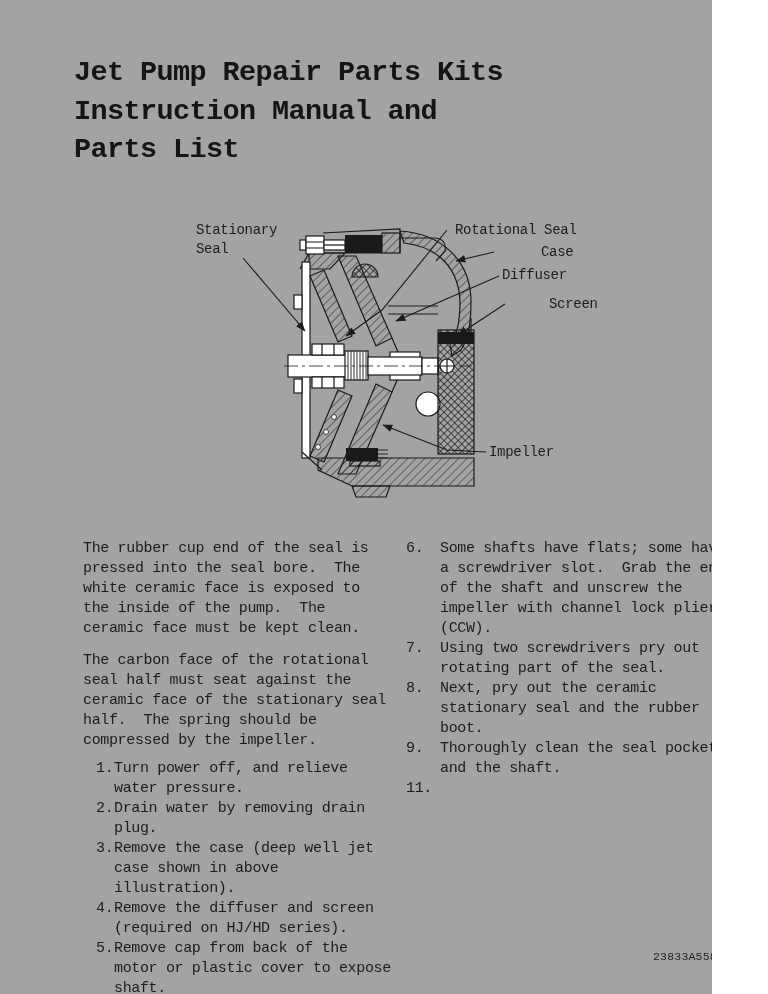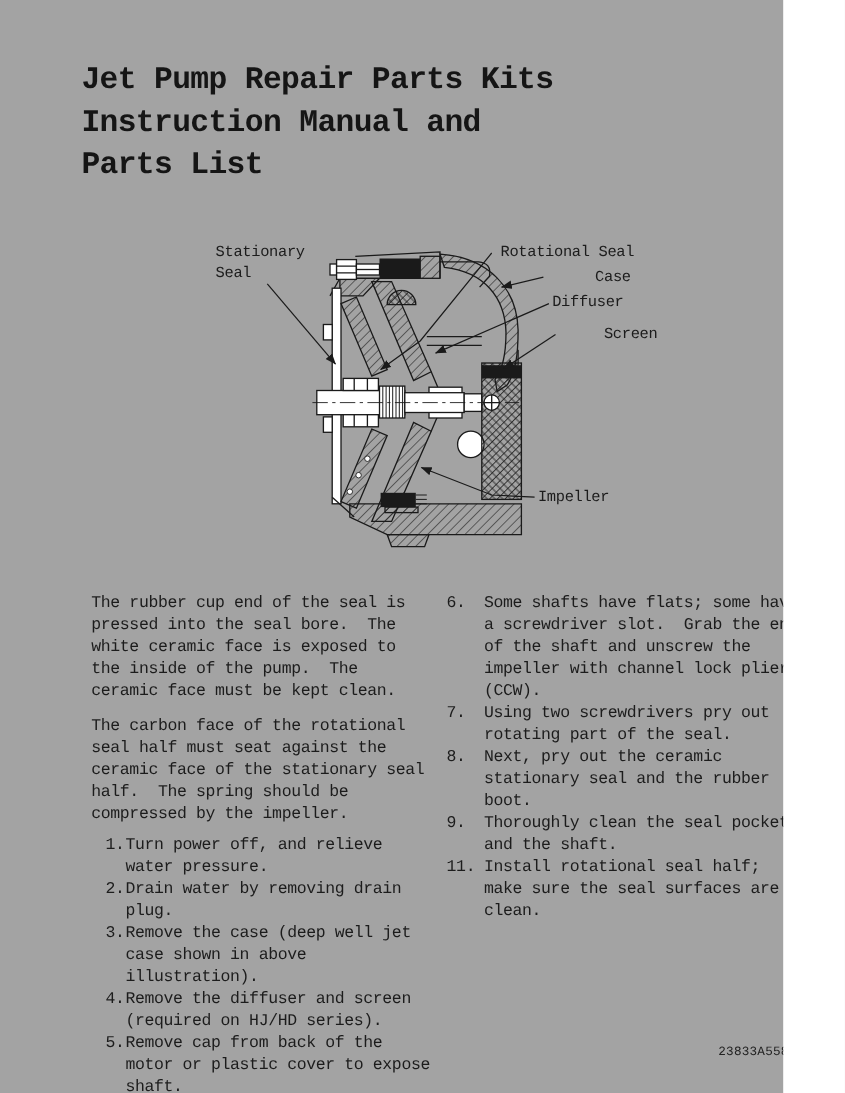--- a/index.html
+++ b/index.html
@@ -204,20 +204,19 @@
       <div class="step">
         <span class="num">8.</span>
         <span class="txt">Next, pry out the ceramic stationary seal and the rubber boot.</span>
       </div>
       <div class="step">
         <span class="num">9.</span>
         <span class="txt">Thoroughly clean the seal pocket and the shaft.</span>
       </div>
       <div class="step">
         <span class="num">11.</span>
-        <span class="txt">Install rotational seal half; make sure the seal surfaces are clean.</span>
       </div>
     </div>
   </div>
 
   <div class="doc-number">23833A558</div>
 
 </div>
 
 </body></html>

